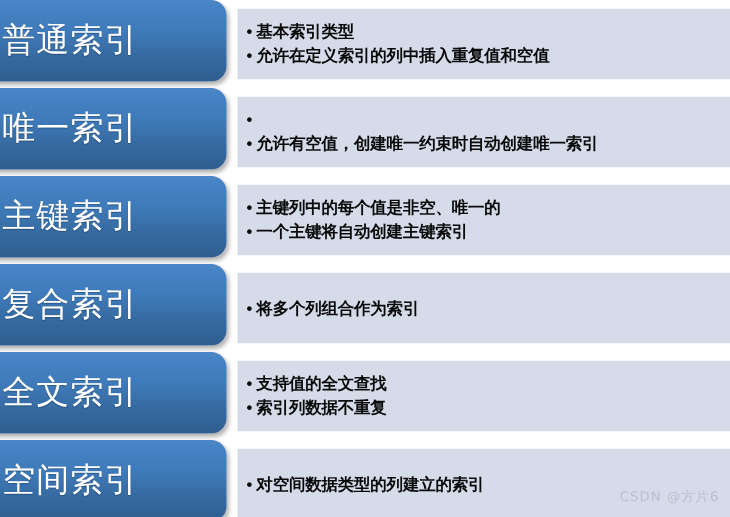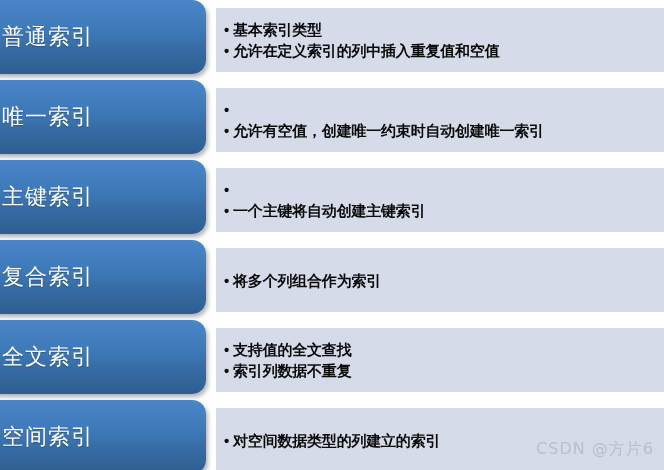--- a/index.html
+++ b/index.html
@@ -64,34 +64,34 @@
     border-radius: 14px;
     background: linear-gradient(180deg, #4a86c8 0%, #3e7ab9 40%, #35699f 72%, #2f5e90 100%);
     box-shadow: 2px 3px 4px rgba(0,0,0,0.30);
     display: flex;
     align-items: center;
     box-sizing: border-box;
     padding-left: 18px;
   }
   .label-text {
     color: #ffffff;
-    font-size: 22px;
+    font-size: 30px;
     line-height: 34px;
     font-weight: 400;
     letter-spacing: 1px;
     white-space: nowrap;
     text-shadow: 0 1px 1px rgba(0,0,0,0.25);
   }
   
   .watermark {
     position: absolute;
     right: 10px;
     bottom: 10px;
     color: #b9bfcc;
-    font-size: 16px;
+    font-size: 12px;
     letter-spacing: 1px;
     font-family: "DejaVu Sans", "Liberation Sans", sans-serif;
     user-select: none;
   }
 </style>
 </head>
 <body>
 
 <div id="slide">
 
@@ -123,20 +123,21 @@
     </div>
     <div class="label-pill">
       <span class="label-text">唯一索引</span>
     </div>
   </div>
 
   <div class="row" style="top:160px;">
     <div class="desc-panel">
       <div class="bullet-line">
         <span class="bullet-dot">•</span>
+        <span>主键列中的每个值是非空、唯一的</span>
       </div>
       <div class="bullet-line">
         <span class="bullet-dot">•</span>
         <span>一个主键将自动创建主键索引</span>
       </div>
     </div>
     <div class="label-pill">
       <span class="label-text">主键索引</span>
     </div>
   </div>

